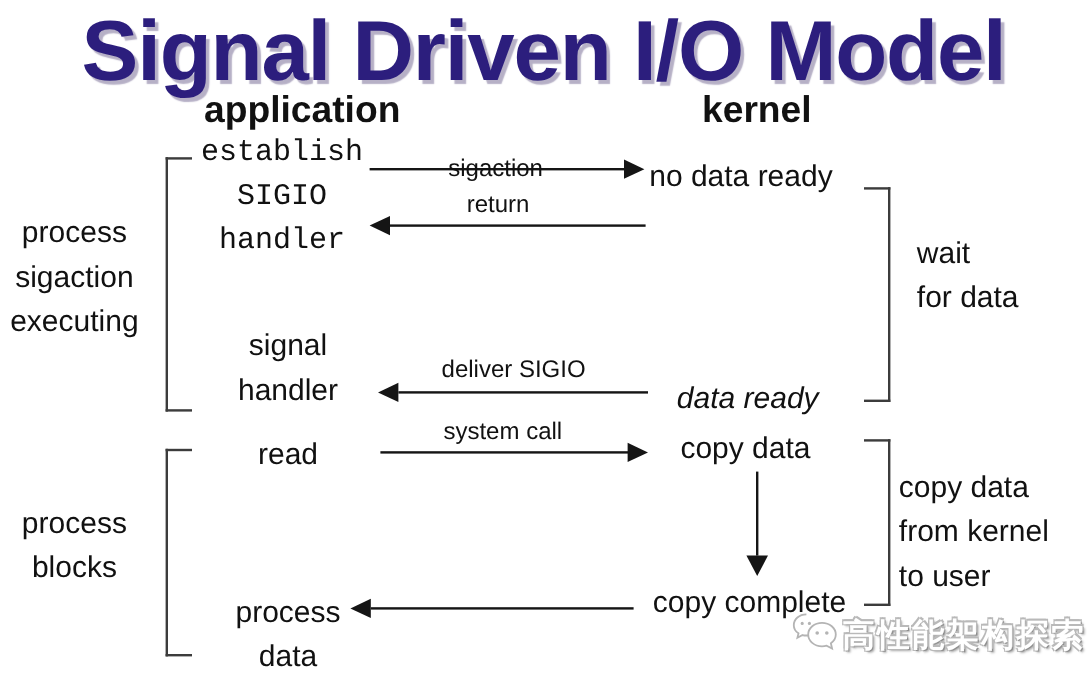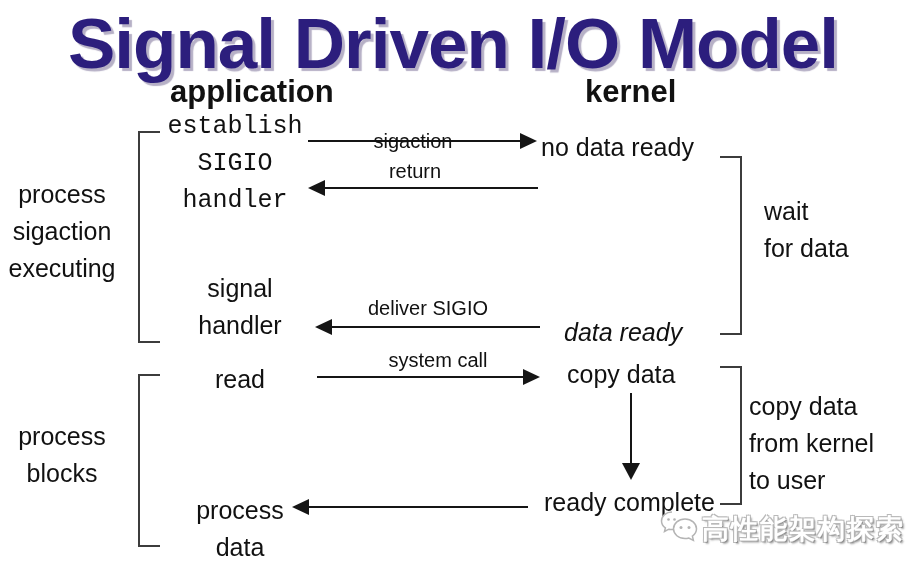--- a/index.html
+++ b/index.html
@@ -44,21 +44,21 @@
   
   .h-line{position:absolute;height:0;border-top:2px solid #151515;}
   .v-line{position:absolute;width:0;border-left:2px solid #151515;}
   .head-right{position:absolute;width:0;height:0;border-top:8px solid transparent;border-bottom:8px solid transparent;border-left:17px solid #151515;}
   .head-left{position:absolute;width:0;height:0;border-top:8px solid transparent;border-bottom:8px solid transparent;border-right:17px solid #151515;}
   .head-down{position:absolute;width:0;height:0;border-left:9px solid transparent;border-right:9px solid transparent;border-top:17px solid #151515;}
   .arrow-label{position:absolute;font-size:20px;color:#111;text-align:center;}
   #ln-sigaction{left:308px;top:140px;width:213px;}  #hd-sigaction{left:520px;top:133px;}  #lbl-sigaction{left:343px;top:130px;width:140px;}
   #ln-return{left:325px;top:187px;width:213px;}     #hd-return{left:308px;top:180px;}     #lbl-return{left:345px;top:160px;width:140px;}
   #ln-deliver{left:332px;top:326px;width:208px;}    #hd-deliver{left:315px;top:319px;}    #lbl-deliver{left:348px;top:297px;width:160px;}
-  #ln-syscall{left:317px;top:376px;width:207px;}    #hd-syscall{left:523px;top:369px;}    #lbl-syscall{left:358px;top:349px;width:160px;}
+  #ln-syscall{left:317px;top:376px;width:207px;}    #hd-syscall{left:523px;top:369px;}    #lbl-syscall{left:339px;top:349px;width:160px;}
   #ln-returnok{left:309px;top:506px;width:219px;}   #hd-returnok{left:292px;top:499px;}   #lbl-returnok{left:335px;top:477px;width:160px;}
   #ln-copydown{left:630px;top:393px;height:70px;}   #hd-copydown{left:622px;top:463px;}
   
   .wm-icon{position:absolute;left:658px;top:509px;}
   .wm-brand{
     position:absolute;left:702px;top:511px;font-size:27px;font-weight:bold;letter-spacing:2px;
     color:#ffffff;
     text-shadow:-1px -1px 0 #b9b9b9,1px -1px 0 #b9b9b9,-1px 1px 0 #b9b9b9,1px 1px 0 #8f8f8f,2px 2px 2px #a5a5a5;
   }
   .wm-url{position:absolute;left:697px;top:540px;font-size:15px;color:#dcdcdc;letter-spacing:0.5px;}
@@ -83,21 +83,21 @@
   </div>
   <div class="node center" id="node-read">read</div>
   <div class="node center" id="node-processdata">
     <div>process</div>
     <div>data</div>
   </div>
 
   <div class="node" id="node-nodataready">no data ready</div>
   <div class="node" id="node-dataready">data ready</div>
   <div class="node" id="node-copydata">copy data</div>
-  <div class="node" id="node-copycomplete">ready complete</div>
+  <div class="node" id="node-copycomplete">copy complete</div>
 
   <div class="annot" id="annot-continues">
     <div>process</div>
     <div>sigaction</div>
     <div>executing</div>
   </div>
   <div class="annot" id="annot-blocks">
     <div>process</div>
     <div>blocks</div>
   </div>

